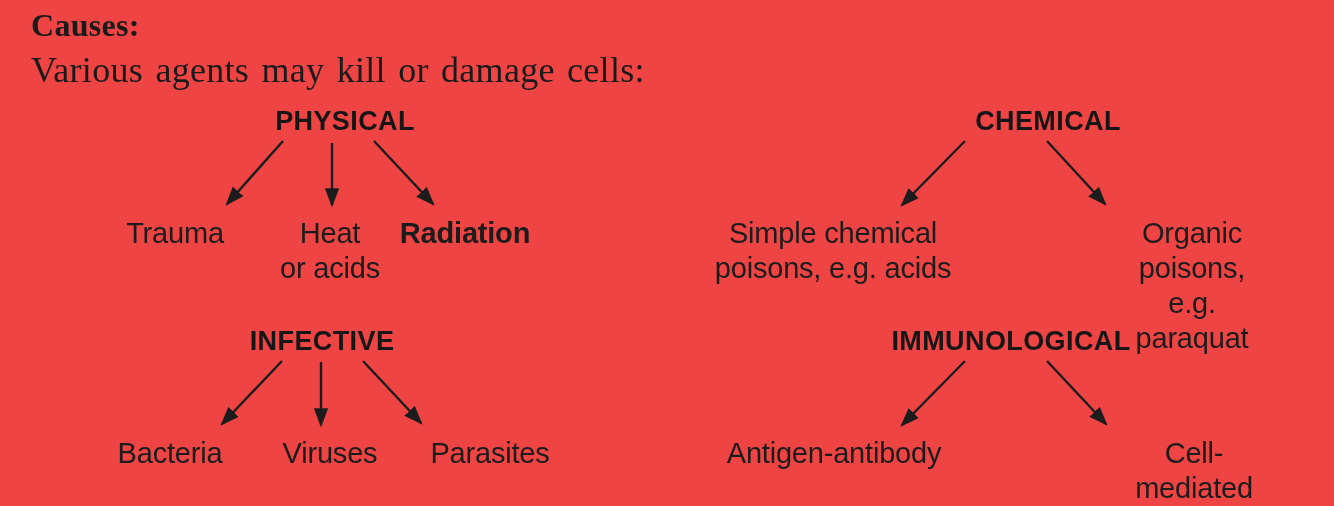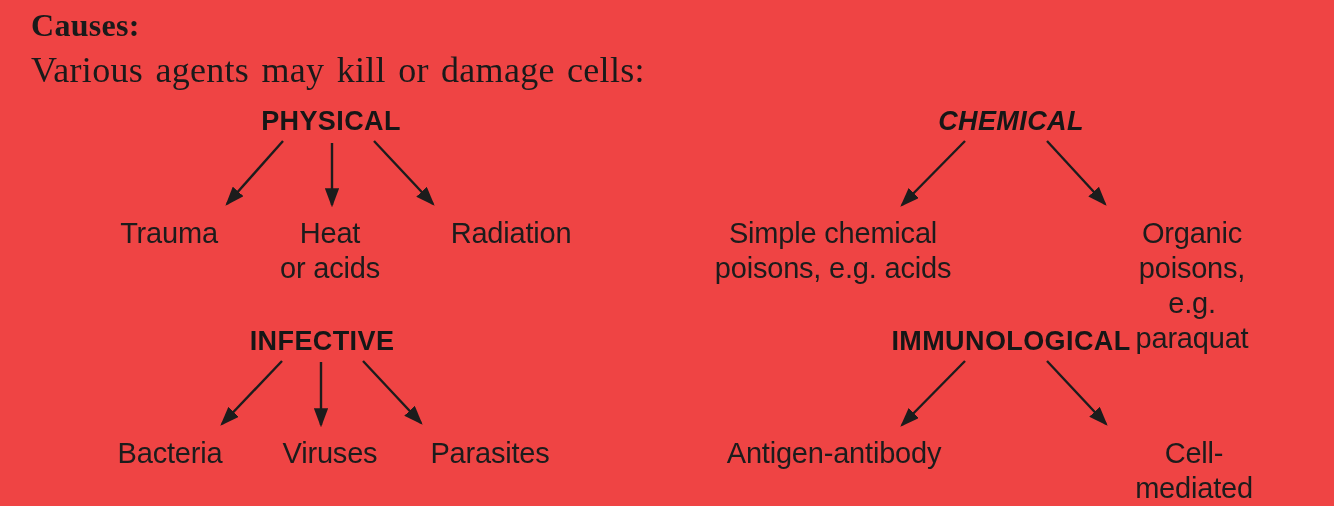--- a/index.html
+++ b/index.html
@@ -87,27 +87,27 @@
     <line x1="1047" y1="141" x2="1105" y2="204" marker-end="url(#ah)"></line>
 
     <line x1="282" y1="361" x2="222" y2="424" marker-end="url(#ah)"></line>
     <line x1="321" y1="362" x2="321" y2="425" marker-end="url(#ah)"></line>
     <line x1="363" y1="361" x2="421" y2="423" marker-end="url(#ah)"></line>
 
     <line x1="965" y1="361" x2="902" y2="425" marker-end="url(#ah)"></line>
     <line x1="1047" y1="361" x2="1106" y2="424" marker-end="url(#ah)"></line>
   </svg>
 
-  <div class="tree-heading" style="left:331px; top:106px;">PHYSICAL</div>
-  <div class="branch-label" style="left:169px; top:216px;">Trauma</div>
+  <div class="tree-heading" style="left:345px; top:106px;">PHYSICAL</div>
+  <div class="branch-label" style="left:175px; top:216px;">Trauma</div>
   <div class="branch-label" style="left:330px; top:216px;">Heat
 or acids</div>
-  <div class="branch-label" style="left:511px; top:216px;">Radiation</div>
+  <div class="branch-label" style="left:465px; top:216px;font-weight:bold;">Radiation</div>
 
-  <div class="tree-heading" style="left:1011px; top:106px;font-style:italic;">CHEMICAL</div>
+  <div class="tree-heading" style="left:1048px; top:106px;">CHEMICAL</div>
   <div class="branch-label" style="left:833px; top:216px;">Simple chemical
 poisons, e.g. acids</div>
   <div class="branch-label" style="left:1192px; top:216px;">Organic poisons,
 e.g. paraquat</div>
 
   <div class="tree-heading" style="left:322px; top:326px;">INFECTIVE</div>
   <div class="branch-label" style="left:170px; top:436px;">Bacteria</div>
   <div class="branch-label" style="left:330px; top:436px;">Viruses</div>
   <div class="branch-label" style="left:490px; top:436px;">Parasites</div>
 

